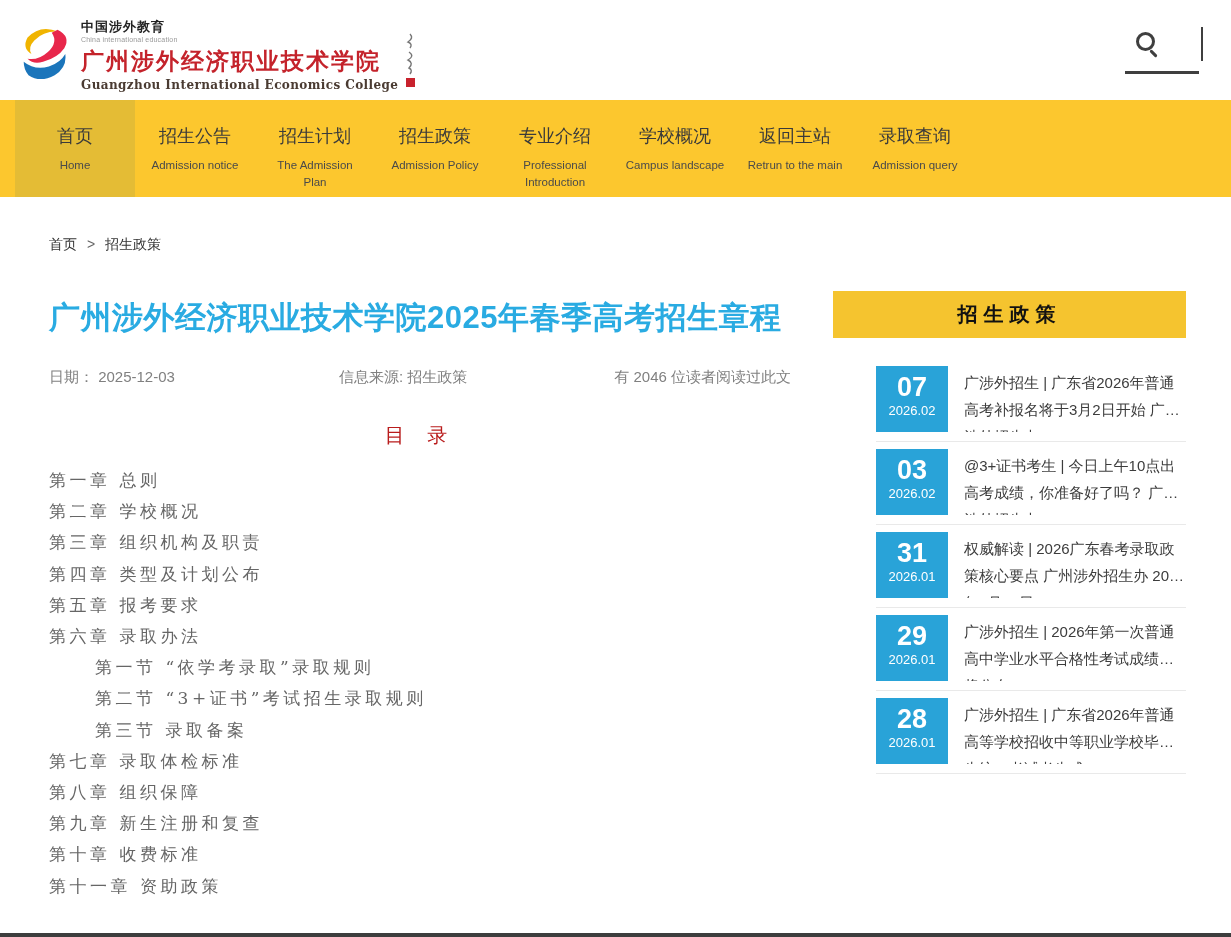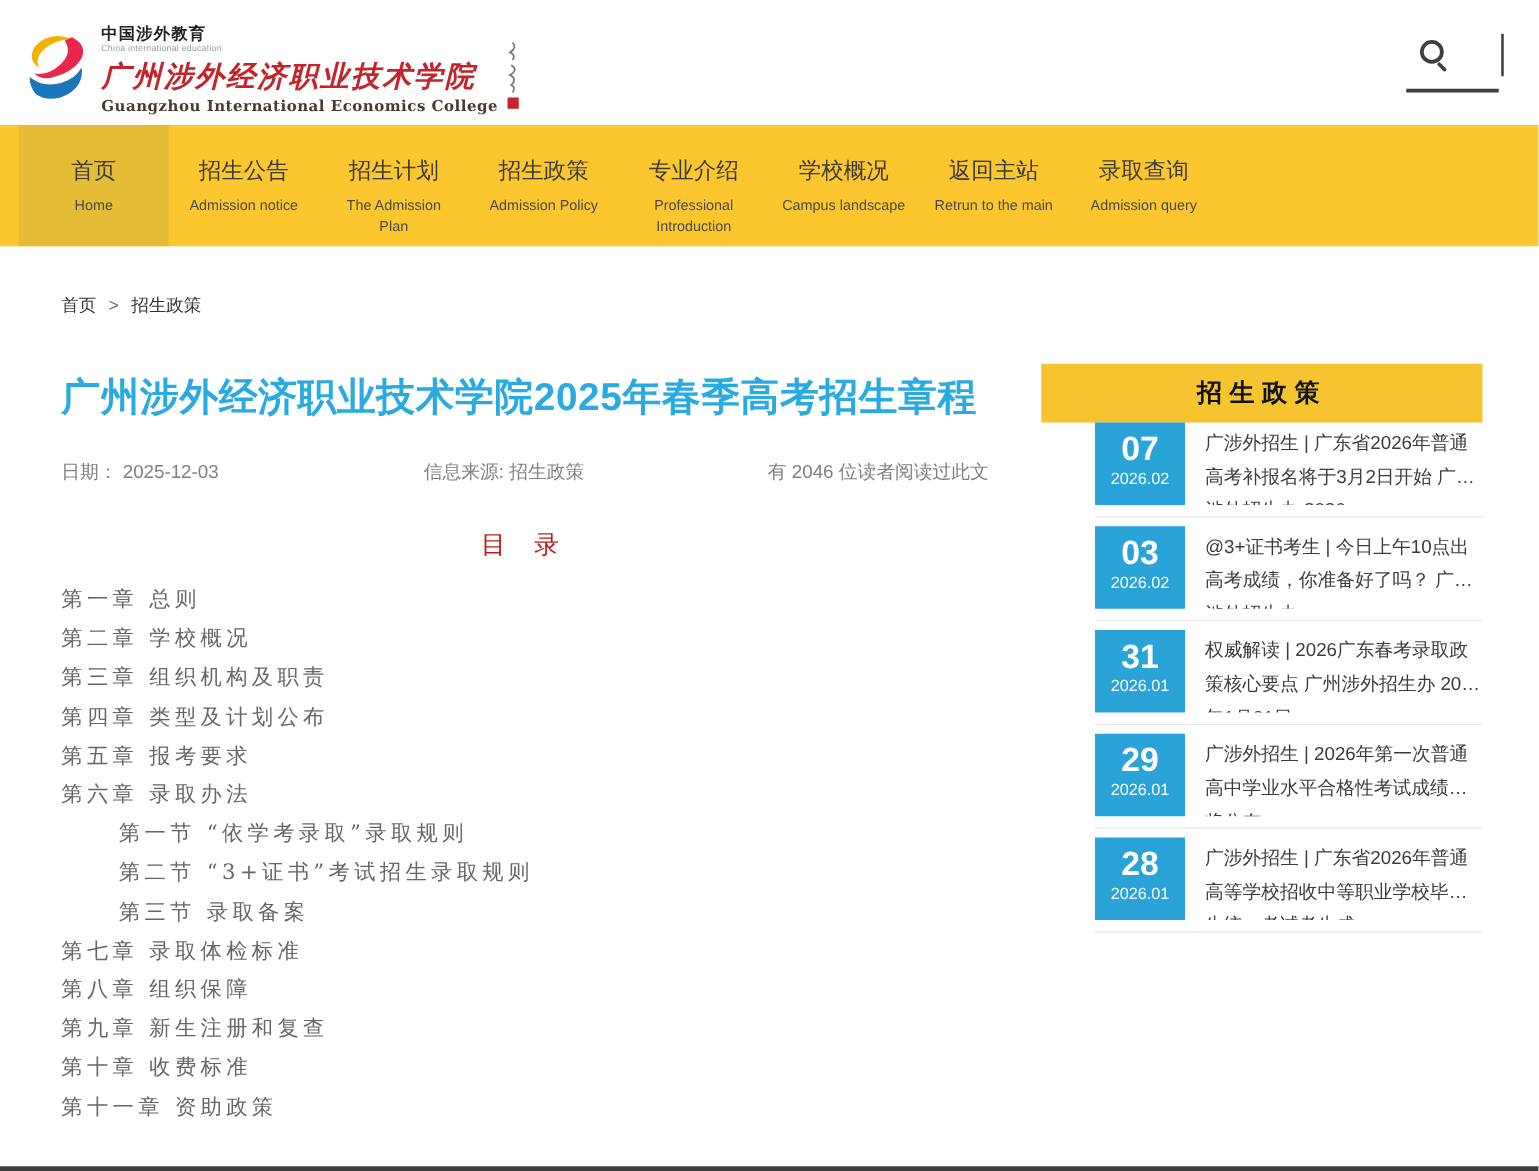--- a/index.html
+++ b/index.html
@@ -7,21 +7,21 @@
         font-family:"Liberation Sans",sans-serif;color:#333;}
 
   
   .header{position:absolute;left:0;top:0;width:1231px;height:100px;background:#fff;}
   .logo-group{position:absolute;left:15px;top:18px;display:flex;align-items:flex-start;cursor:pointer;}
   .logo-swoosh{width:58px;height:60px;margin-top:4px;}
   .brand-text{margin-left:8px;}
   .brand-small{font-size:13px;font-weight:bold;color:#222;letter-spacing:1px;}
   .brand-small-en{font-size:7px;color:#999;margin-top:0px;letter-spacing:.2px;}
   .brand-cn{font-family:"DejaVu Serif",serif;font-size:23px;font-weight:600;color:#c4232b;
-            letter-spacing:2px;margin-top:3px;white-space:nowrap;font-style:italic;}
+            letter-spacing:2px;margin-top:3px;white-space:nowrap;}
   .brand-en{font-family:"DejaVu Serif",serif;font-size:12px;font-weight:bold;color:#4a3b32;
             letter-spacing:.4px;margin-top:1px;}
   .sig{width:16px;height:56px;margin-left:4px;margin-top:14px;display:flex;flex-direction:column;align-items:center;}
   .seal{width:9px;height:9px;background:#c8222d;margin-top:2px;}
 
   .search-group{position:absolute;right:16px;top:0;width:90px;height:100px;}
   .search-btn{position:absolute;left:5px;top:26px;width:36px;height:36px;cursor:pointer;}
   .search-circle{position:absolute;left:6px;top:6px;width:13px;height:13px;border:3px solid #3f3f3f;border-radius:50%;}
   .search-handle{position:absolute;left:22px;top:23px;width:3px;height:9px;background:#3f3f3f;transform:rotate(-45deg);border-radius:2px;}
   .search-divider{position:absolute;right:12px;top:27px;width:2px;height:34px;background:#3f3f3f;}
@@ -51,21 +51,21 @@
              font-family:"DejaVu Serif",serif;}
   .toc-list{margin-top:16px;}
   .toc-item{font-family:"DejaVu Serif",serif;font-size:17px;color:#666;line-height:31.2px;
             letter-spacing:3.5px;white-space:nowrap;}
   .toc-item.indent{padding-left:46px;}
 
   
   .sidebar{position:absolute;left:833px;top:291px;width:353px;}
   .sidebar-header{height:47px;background:#f5c42f;display:flex;align-items:center;justify-content:center;
                   font-size:20px;font-weight:bold;color:#111;letter-spacing:6px;}
-  .sidebar-list{padding-left:43px;}
+  .sidebar-list{margin-top:28px;padding-left:43px;}
   .news-item{display:flex;padding-bottom:9px;border-bottom:1px solid #e9e9e9;margin-bottom:7px;cursor:pointer;}
   .date-box{flex:0 0 72px;height:66px;background:#29a3d8;color:#fff;text-align:center;box-sizing:border-box;padding-top:6px;}
   .date-day{font-size:27px;font-weight:bold;line-height:30px;}
   .date-month{font-size:13px;margin-top:1px;}
   .news-text{margin-left:16px;width:262px;font-size:15px;color:#3c3c3c;line-height:27px;padding-top:3px;
              overflow:hidden;display:-webkit-box;-webkit-line-clamp:2;-webkit-box-orient:vertical;}
 
   
   .bottom-bar{position:absolute;left:0;bottom:0;width:1231px;height:4px;background:#3d3d3d;}
 </style>

